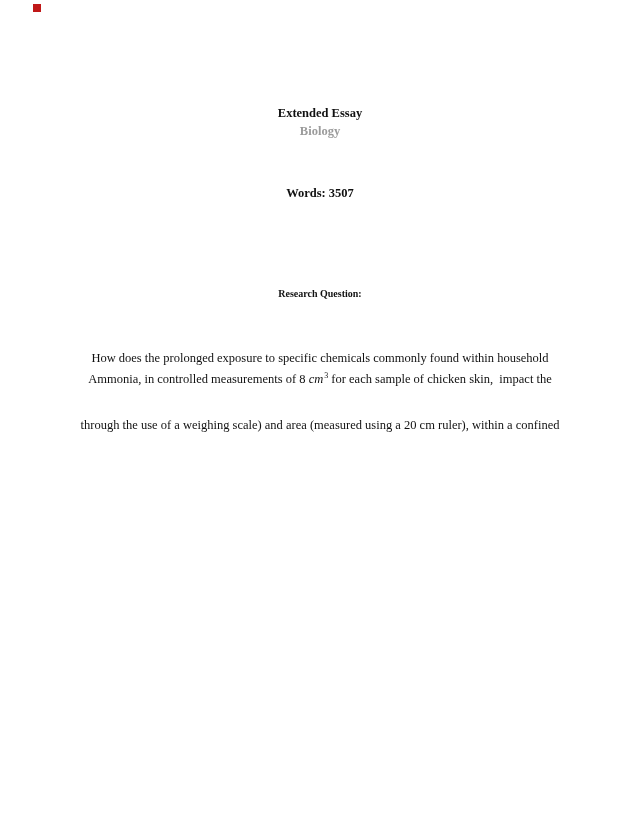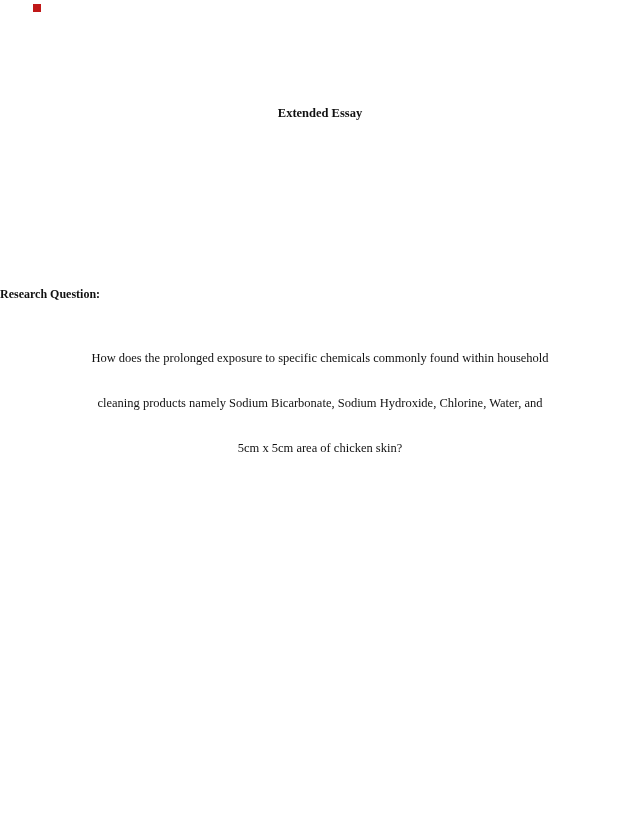--- a/index.html
+++ b/index.html
@@ -48,22 +48,22 @@
     text-align: center;
     font-size: 12.5px;
     font-weight: bold;
     line-height: 18px;
   }
   .rq-heading {
     position: absolute;
     top: 285px;
     left: 0;
     right: 0;
-    text-align: left;
-    font-size: 12px;
+    text-align: center;
+    font-size: 10px;
     font-weight: bold;
     line-height: 18px;
   }
   .rq-paragraph {
     position: absolute;
     top: 322px;
     left: 60px;
     right: 60px;
     text-align: center;
     font-size: 12.5px;
@@ -91,24 +91,26 @@
 </style>
 </head>
 <body>
 
 <div class="page">
 
   <div class="corner-marker" style="background: rgb(192, 24, 24);"></div>
 
   <div class="title-block">
     <div class="doc-title" style="color: rgb(17, 17, 17);">Extended Essay</div>
+    <div class="doc-subject" style="color: rgb(155, 155, 155);">Biology</div>
   </div>
 
+  <div class="word-count">Words: 3507</div>
 
   <div class="rq-heading">Research Question:</div>
 
   <div class="rq-paragraph">
     <div class="pline">How does the prolonged exposure to specific chemicals commonly found within household</div>
-    <div class="pline">cleaning products namely Sodium Bicarbonate, Sodium Hydroxide, Chlorine, Water, and</div>
-    <div class="pline">5cm x 5cm area of chicken skin?</div>
+    <div class="pline pline-3"><span>Ammonia, in controlled measurements of 8 </span><span class="math-var">cm</span><span class="sup">3</span><span> for each sample of chicken skin,  impact the</span></div>
+    <div class="pline">through the use of a weighing scale) and area (measured using a 20 cm ruler), within a confined</div>
   </div>
 
 </div>
 
 </body></html>

